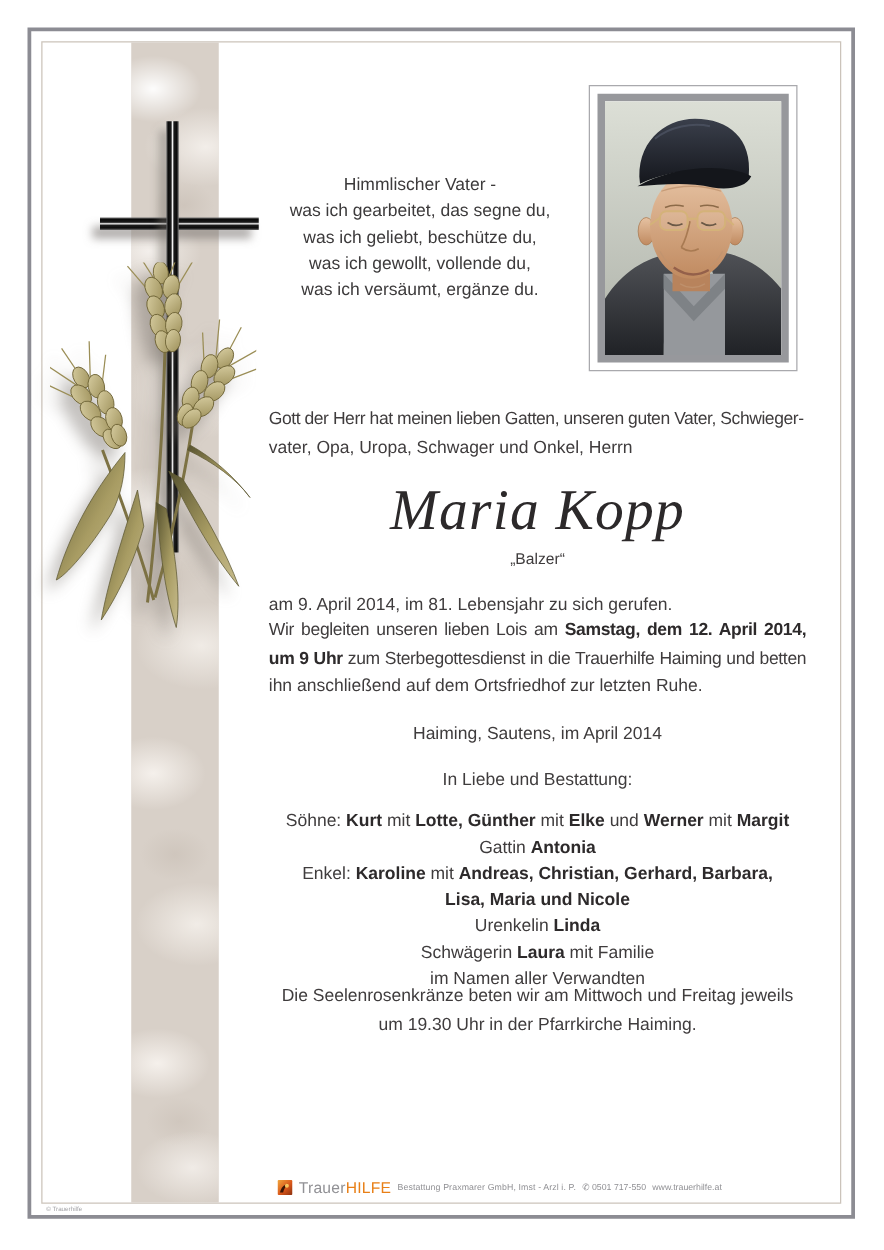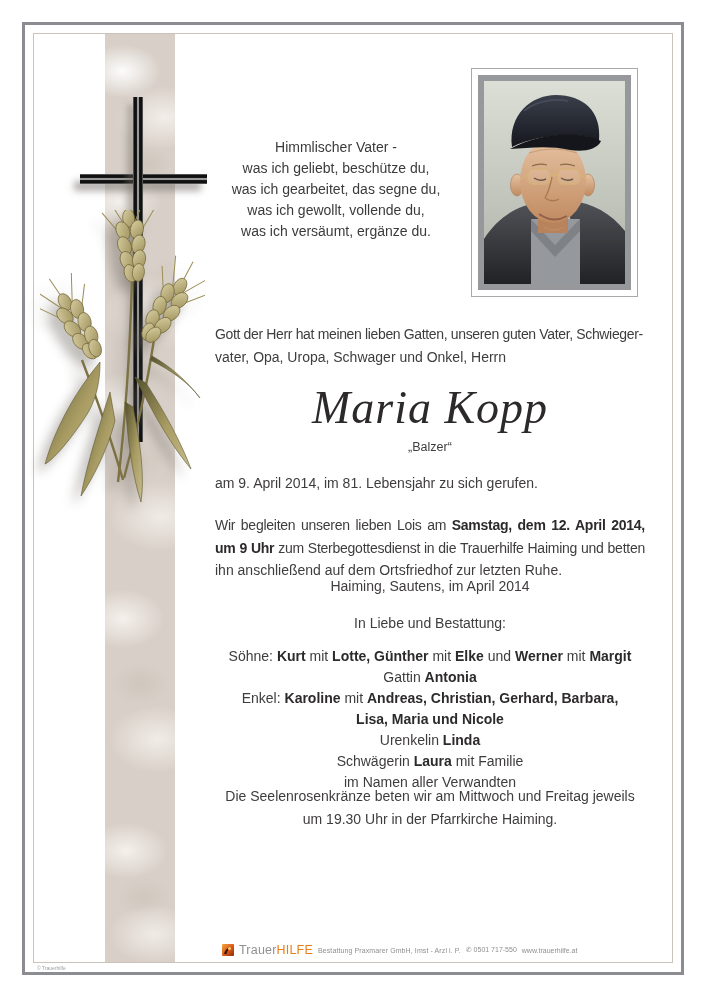--- a/index.html
+++ b/index.html
@@ -245,39 +245,39 @@
 
         <path d="M28,66 C24,34 47,14 72,14 C99,14 118,30 115,60 C96,50 52,54 28,66 Z" fill="url(#capg)"></path>
         <path d="M26,68 C54,52 96,49 117,60 C113,69 99,71 86,69 C64,64 44,67 26,68 Z" fill="#14161b"></path>
         <path d="M40,30 C52,20 70,17 84,20" stroke="#4c5261" stroke-width="1.6" fill="none" opacity="0.8"></path>
       </svg>
     </div>
   </div>
 
   <div class="tblock poem">
     <div>Himmlischer Vater -</div>
+    <div>was ich gearbeitet, das segne du,</div>
     <div>was ich geliebt, beschütze du,</div>
-    <div>was ich gearbeitet, das segne du,</div>
     <div>was ich gewollt, vollende du,</div>
     <div>was ich versäumt, ergänze du.</div>
   </div>
 
   <div class="tblock col body-txt" style="top:323px;">
     <div class="line tight">Gott der Herr hat meinen lieben Gatten, unseren guten Vater, Schwieger-</div>
     <div class="line">vater, Opa, Uropa, Schwager und Onkel, Herrn</div>
   </div>
 
   <div class="tblock name">Maria Kopp</div>
   <div class="tblock nickname">„Balzer“</div>
 
   <div class="tblock col body-txt" style="top:472px;">
     <div class="line">am 9. April 2014, im 81. Lebensjahr zu sich gerufen.</div>
   </div>
 
-  <div class="tblock col body-txt" style="top:514px;">
+  <div class="tblock col body-txt" style="top:492px;">
     <div class="just"><span>Wir begleiten unseren lieben Lois am </span><b>Samstag, dem 12. April 2014,</b></div>
     <div class="just"><b>um 9 Uhr</b><span> zum Sterbegottesdienst in die Trauerhilfe Haiming und betten</span></div>
     <div><span>ihn anschließend auf dem Ortsfriedhof zur letzten Ruhe.</span></div>
   </div>
 
   <div class="tblock col body-txt center" style="top:575px;">Haiming, Sautens, im April 2014</div>
 
   <div class="tblock col body-txt center" style="top:612px;">In Liebe und Bestattung:</div>
 
   <div class="tblock col body-txt center family" style="top:646px;">

